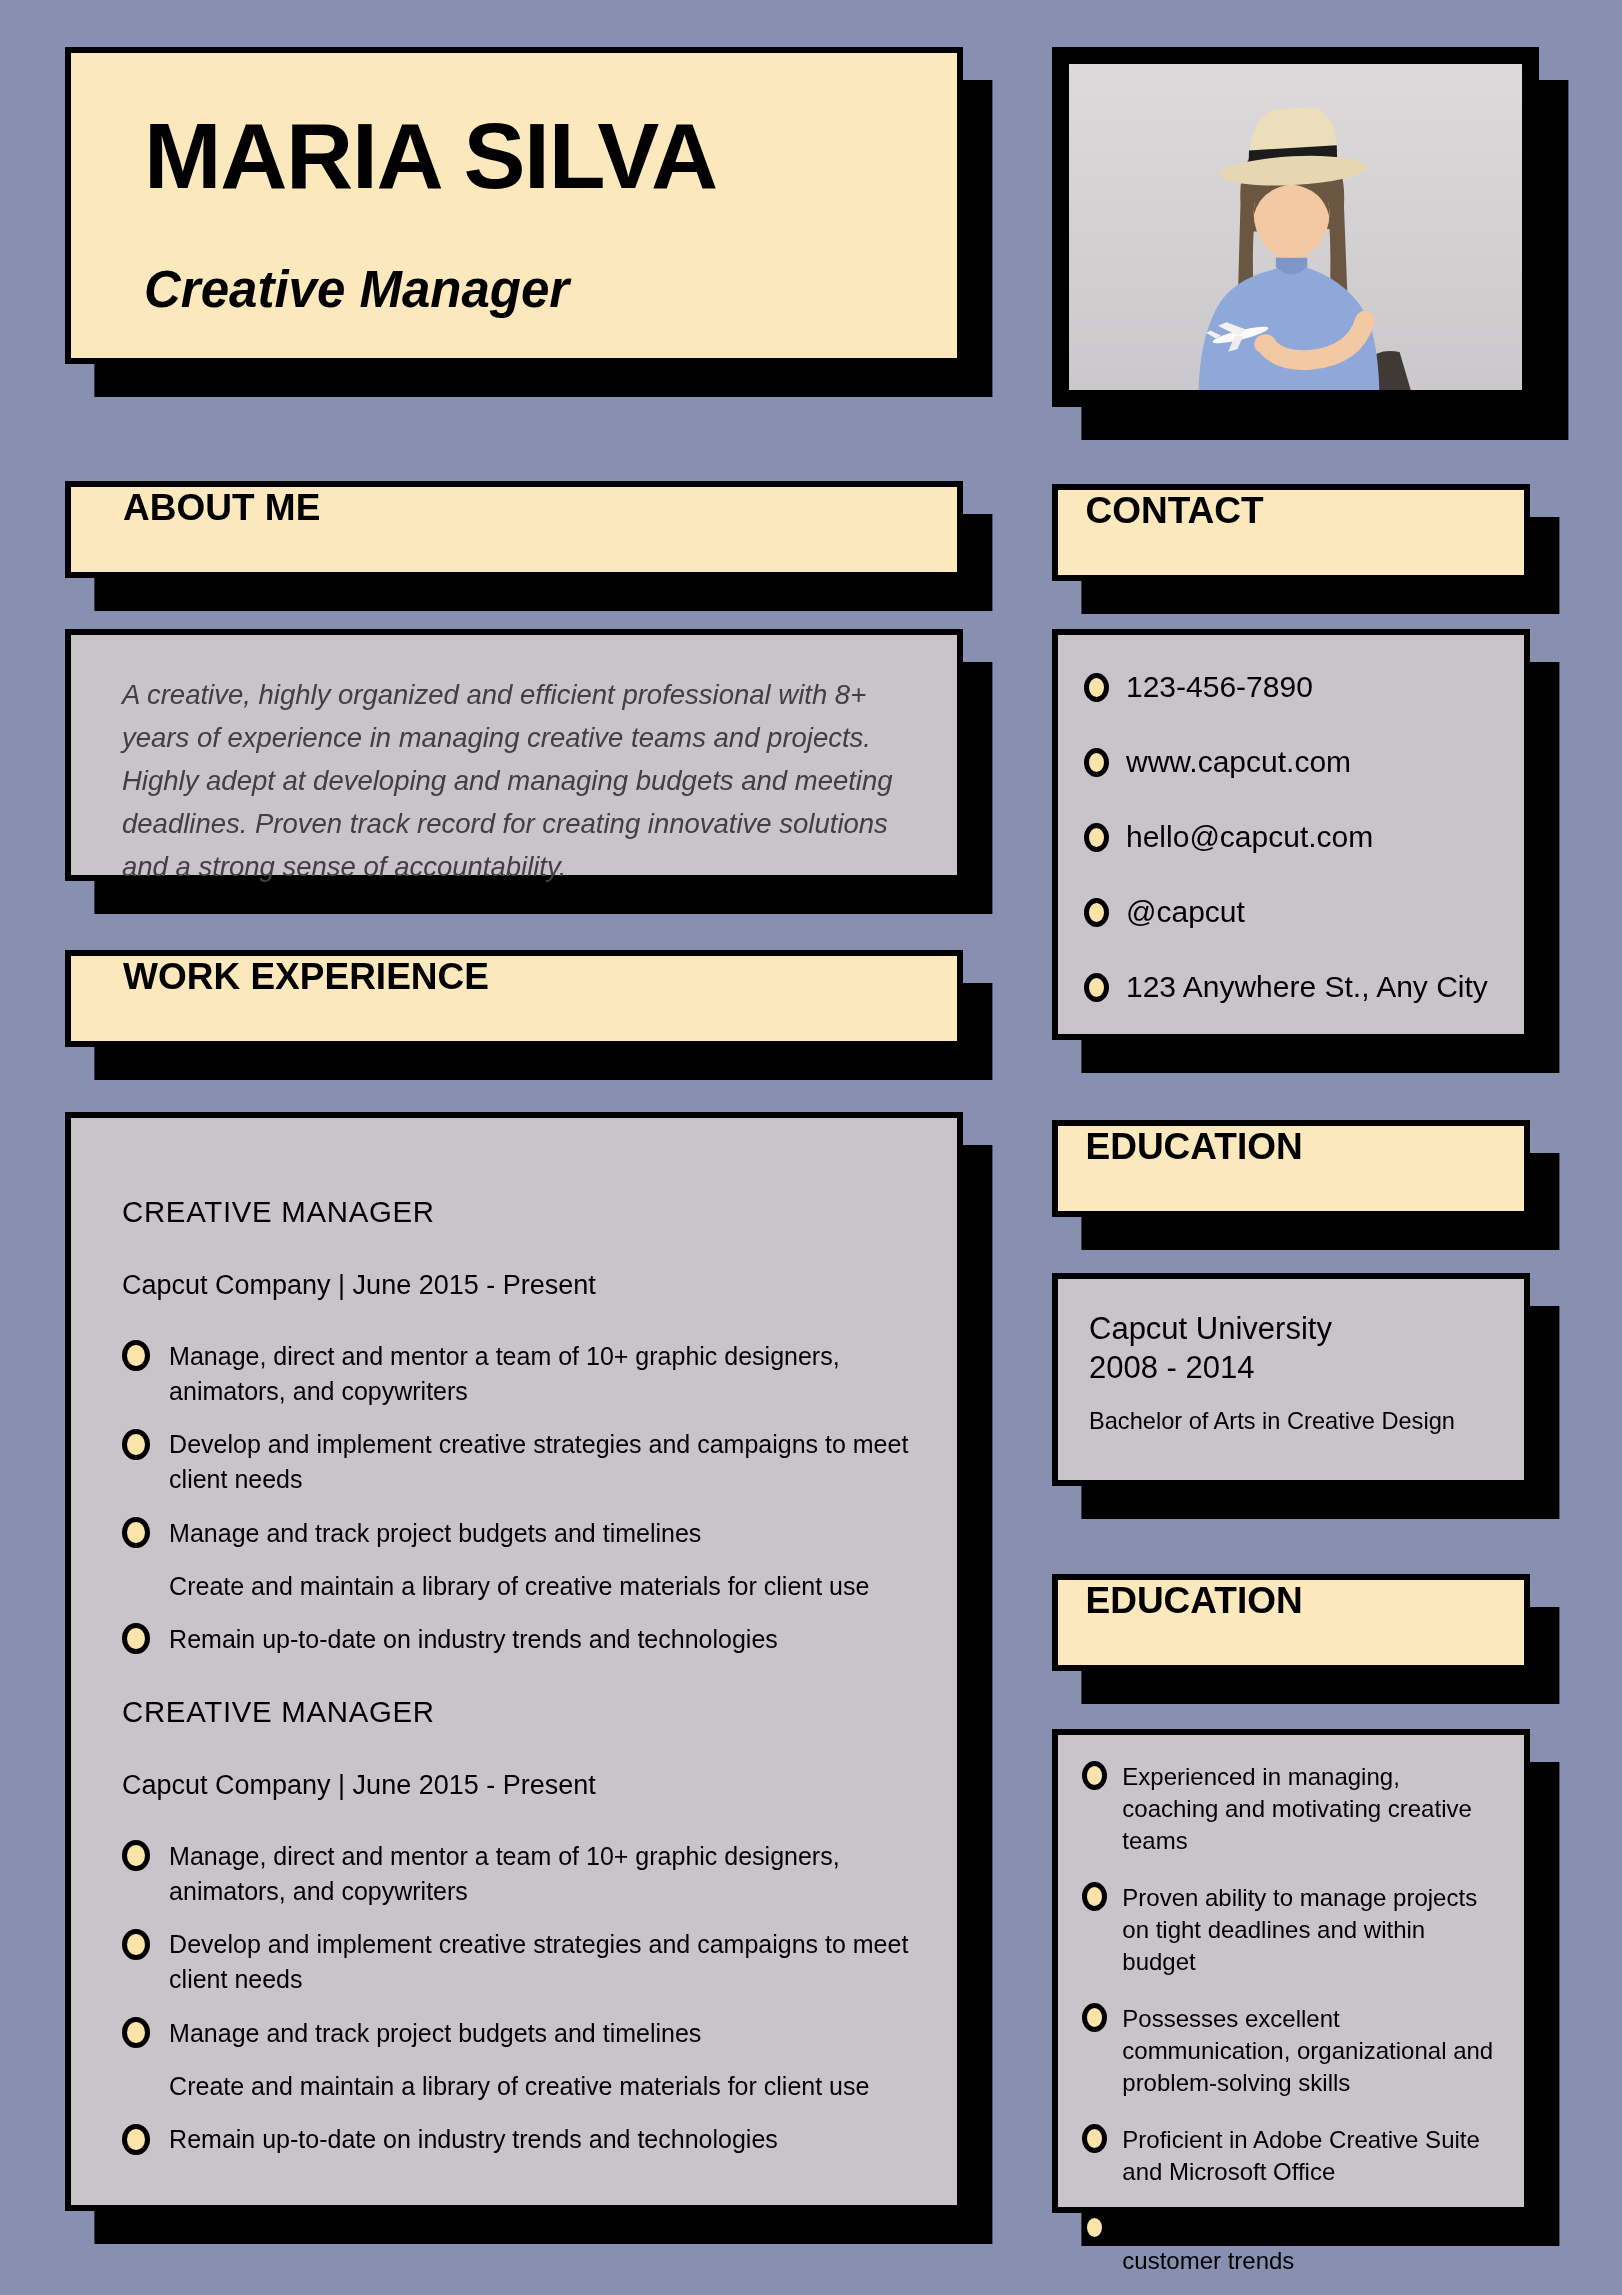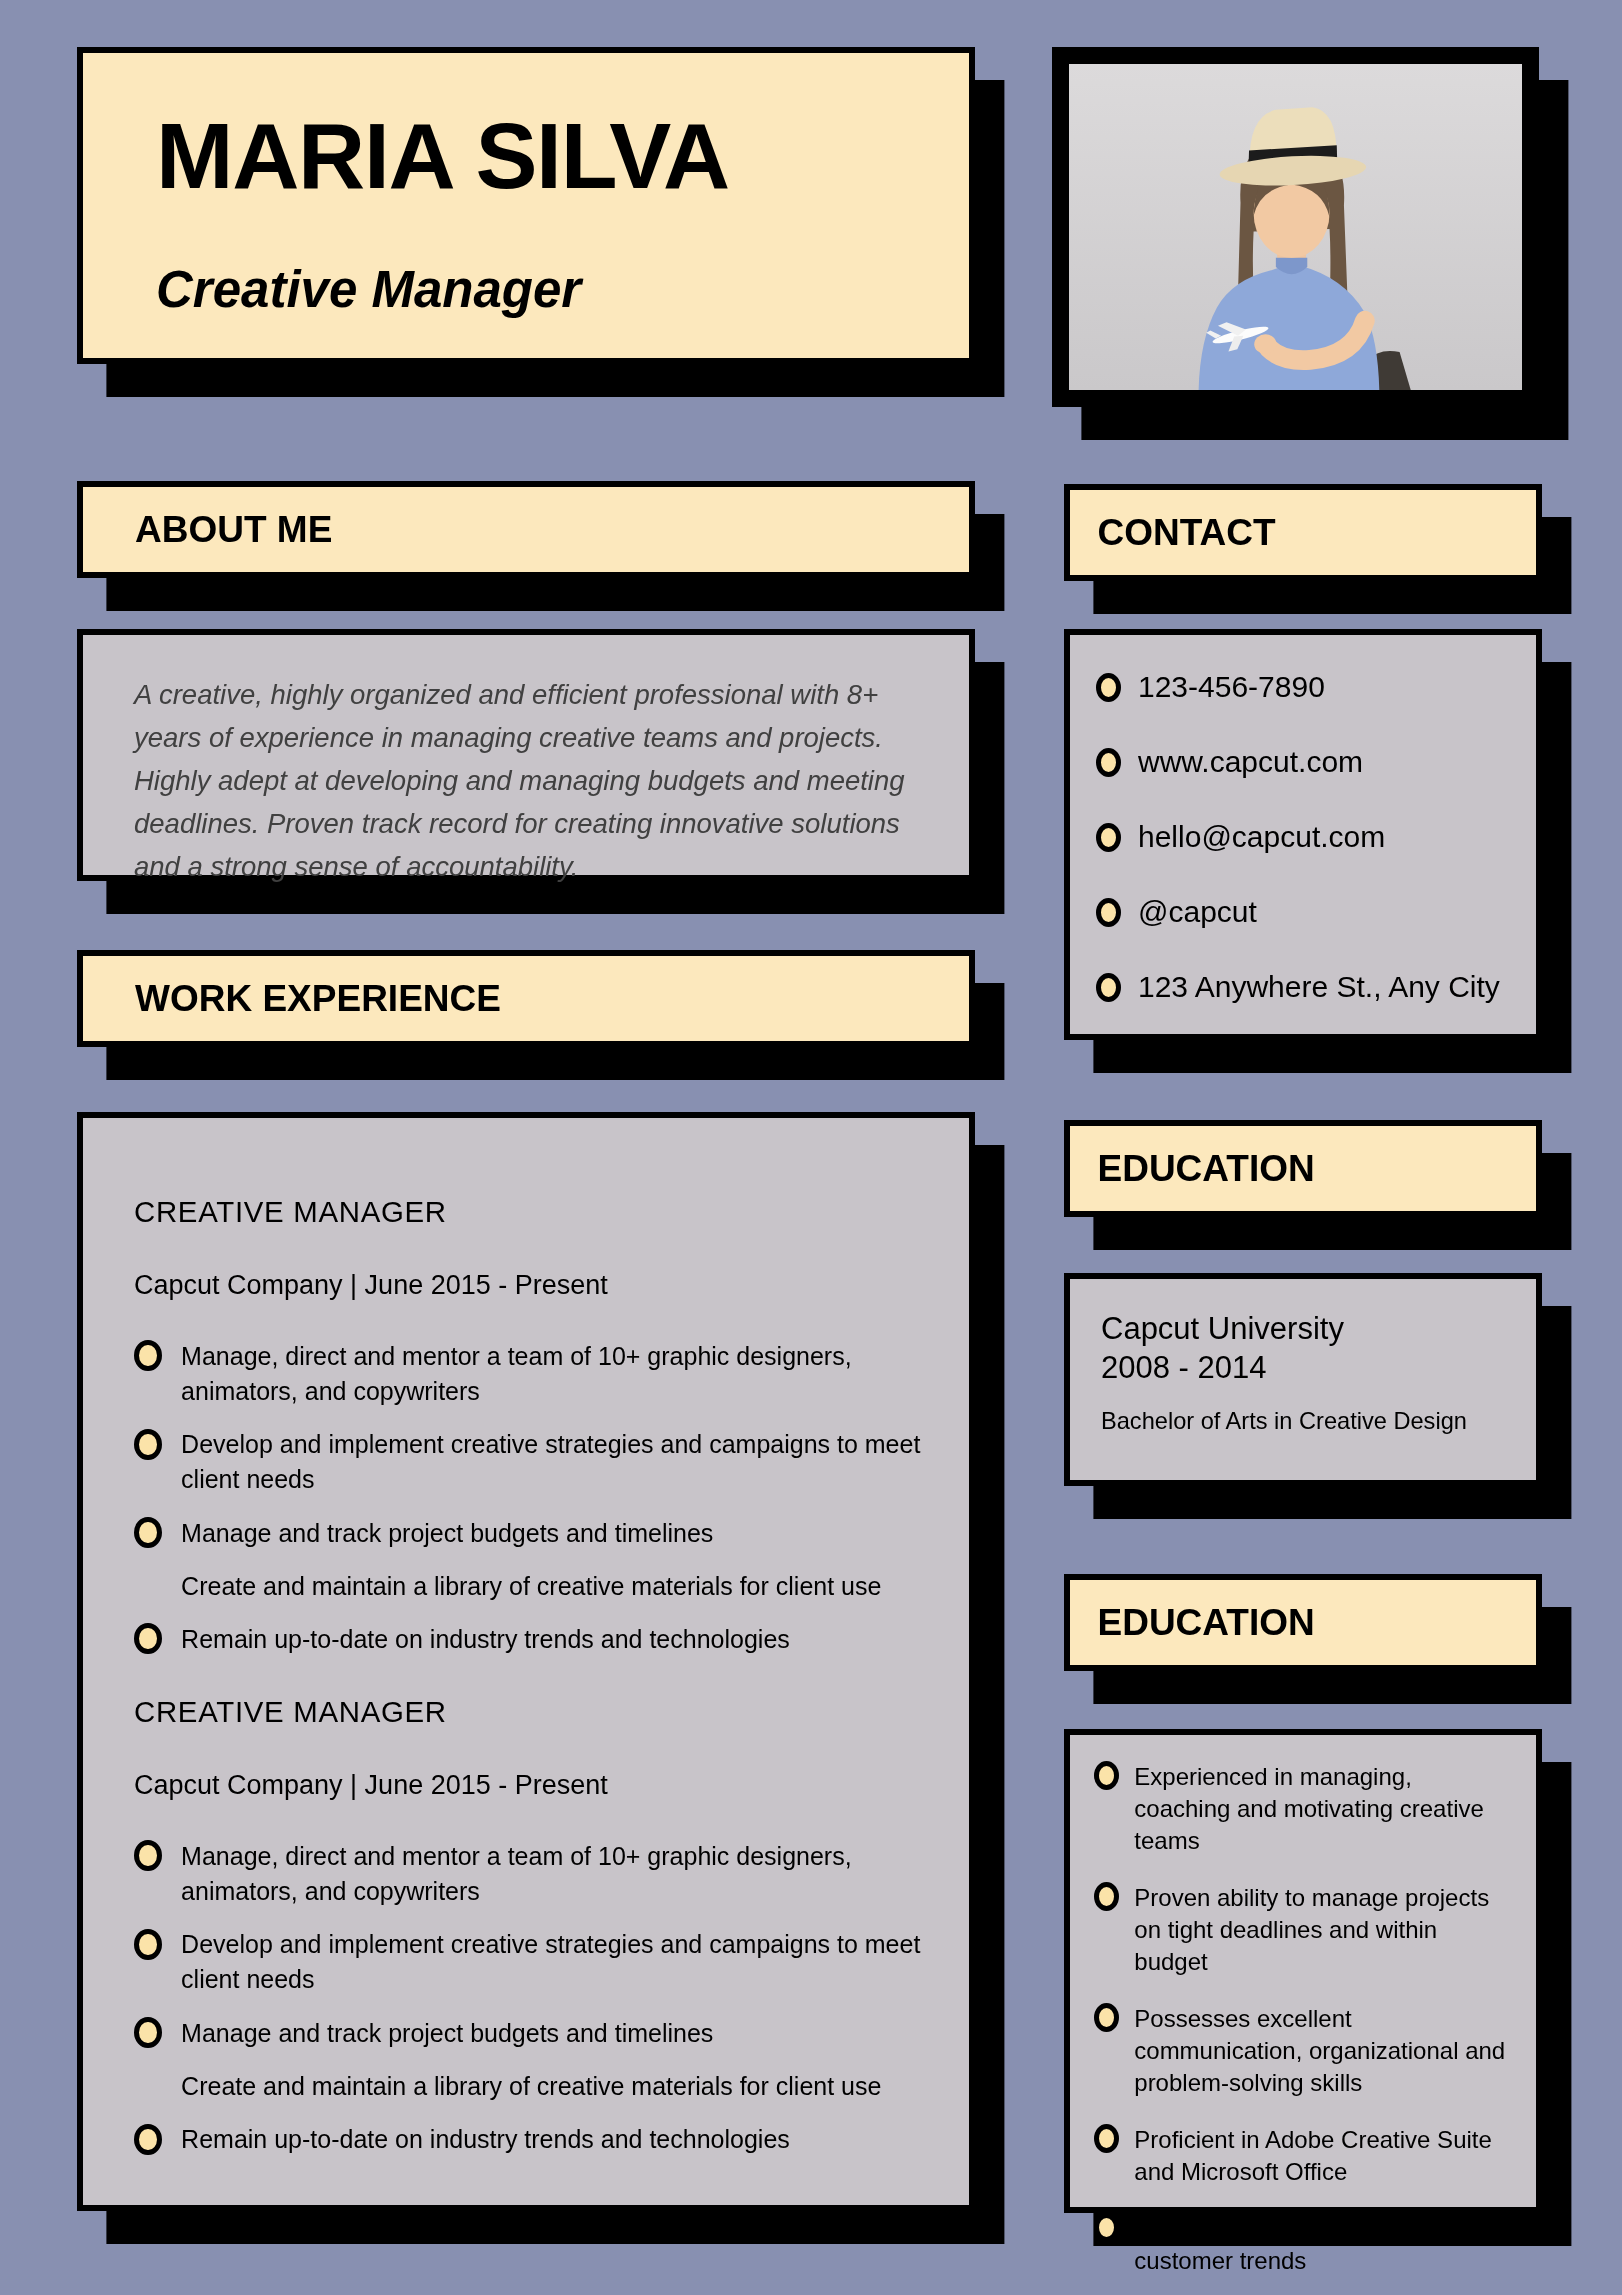--- a/index.html
+++ b/index.html
@@ -9,35 +9,34 @@
     font-family:"Liberation Sans", sans-serif;
     color:#000;
     position:relative;
     overflow:hidden;
   }
   .box{
     position:absolute;
     box-sizing:border-box;
     border:6.5px solid #000;
     box-shadow:29.4px 33px 0 0 #000;
-    margin-left:12px;
   }
   .cream{background:#FCE8BD;}
   .gray{background:#C8C4C9;}
 
   
   .name-card{left:65px;top:47px;width:898px;height:317px;padding:51px 26px 0 73px;}
   .person-name{
     font-size:93px;font-weight:bold;letter-spacing:-1.3px;line-height:105px;margin:0;
   }
   .person-title{
     font-size:51px;font-weight:bold;font-style:italic;margin-top:51px;letter-spacing:0;
   }
 
-  .hdr{display:flex;align-items:center;font-weight:bold;font-size:37px;letter-spacing:0;}
+  .hdr{display:flex;font-weight:bold;font-size:37px;letter-spacing:0;}
   .hdr-left{left:65px;width:898px;height:97px;padding-left:52px;}
   .hdr-right{left:1052px;width:478px;height:97px;padding-left:27.5px;}
 
   .about-panel{left:65px;top:629px;width:898px;height:252px;padding:38px 29.4px 0 51px;}
   .about-text{font-size:27.5px;line-height:43px;margin:0;color:#404040;font-style:italic;}
 
   .work-panel{left:65px;top:1112px;width:898px;height:1099px;padding:77px 19.6px 0 51px;}
   .job-entry{margin:0 0 38px 0;}
   .job-entry + .job-entry{margin-top:0;}
   .job-title{font-size:29.4px;font-weight:400;margin:0 0 41px 0;letter-spacing:0.7px;}

